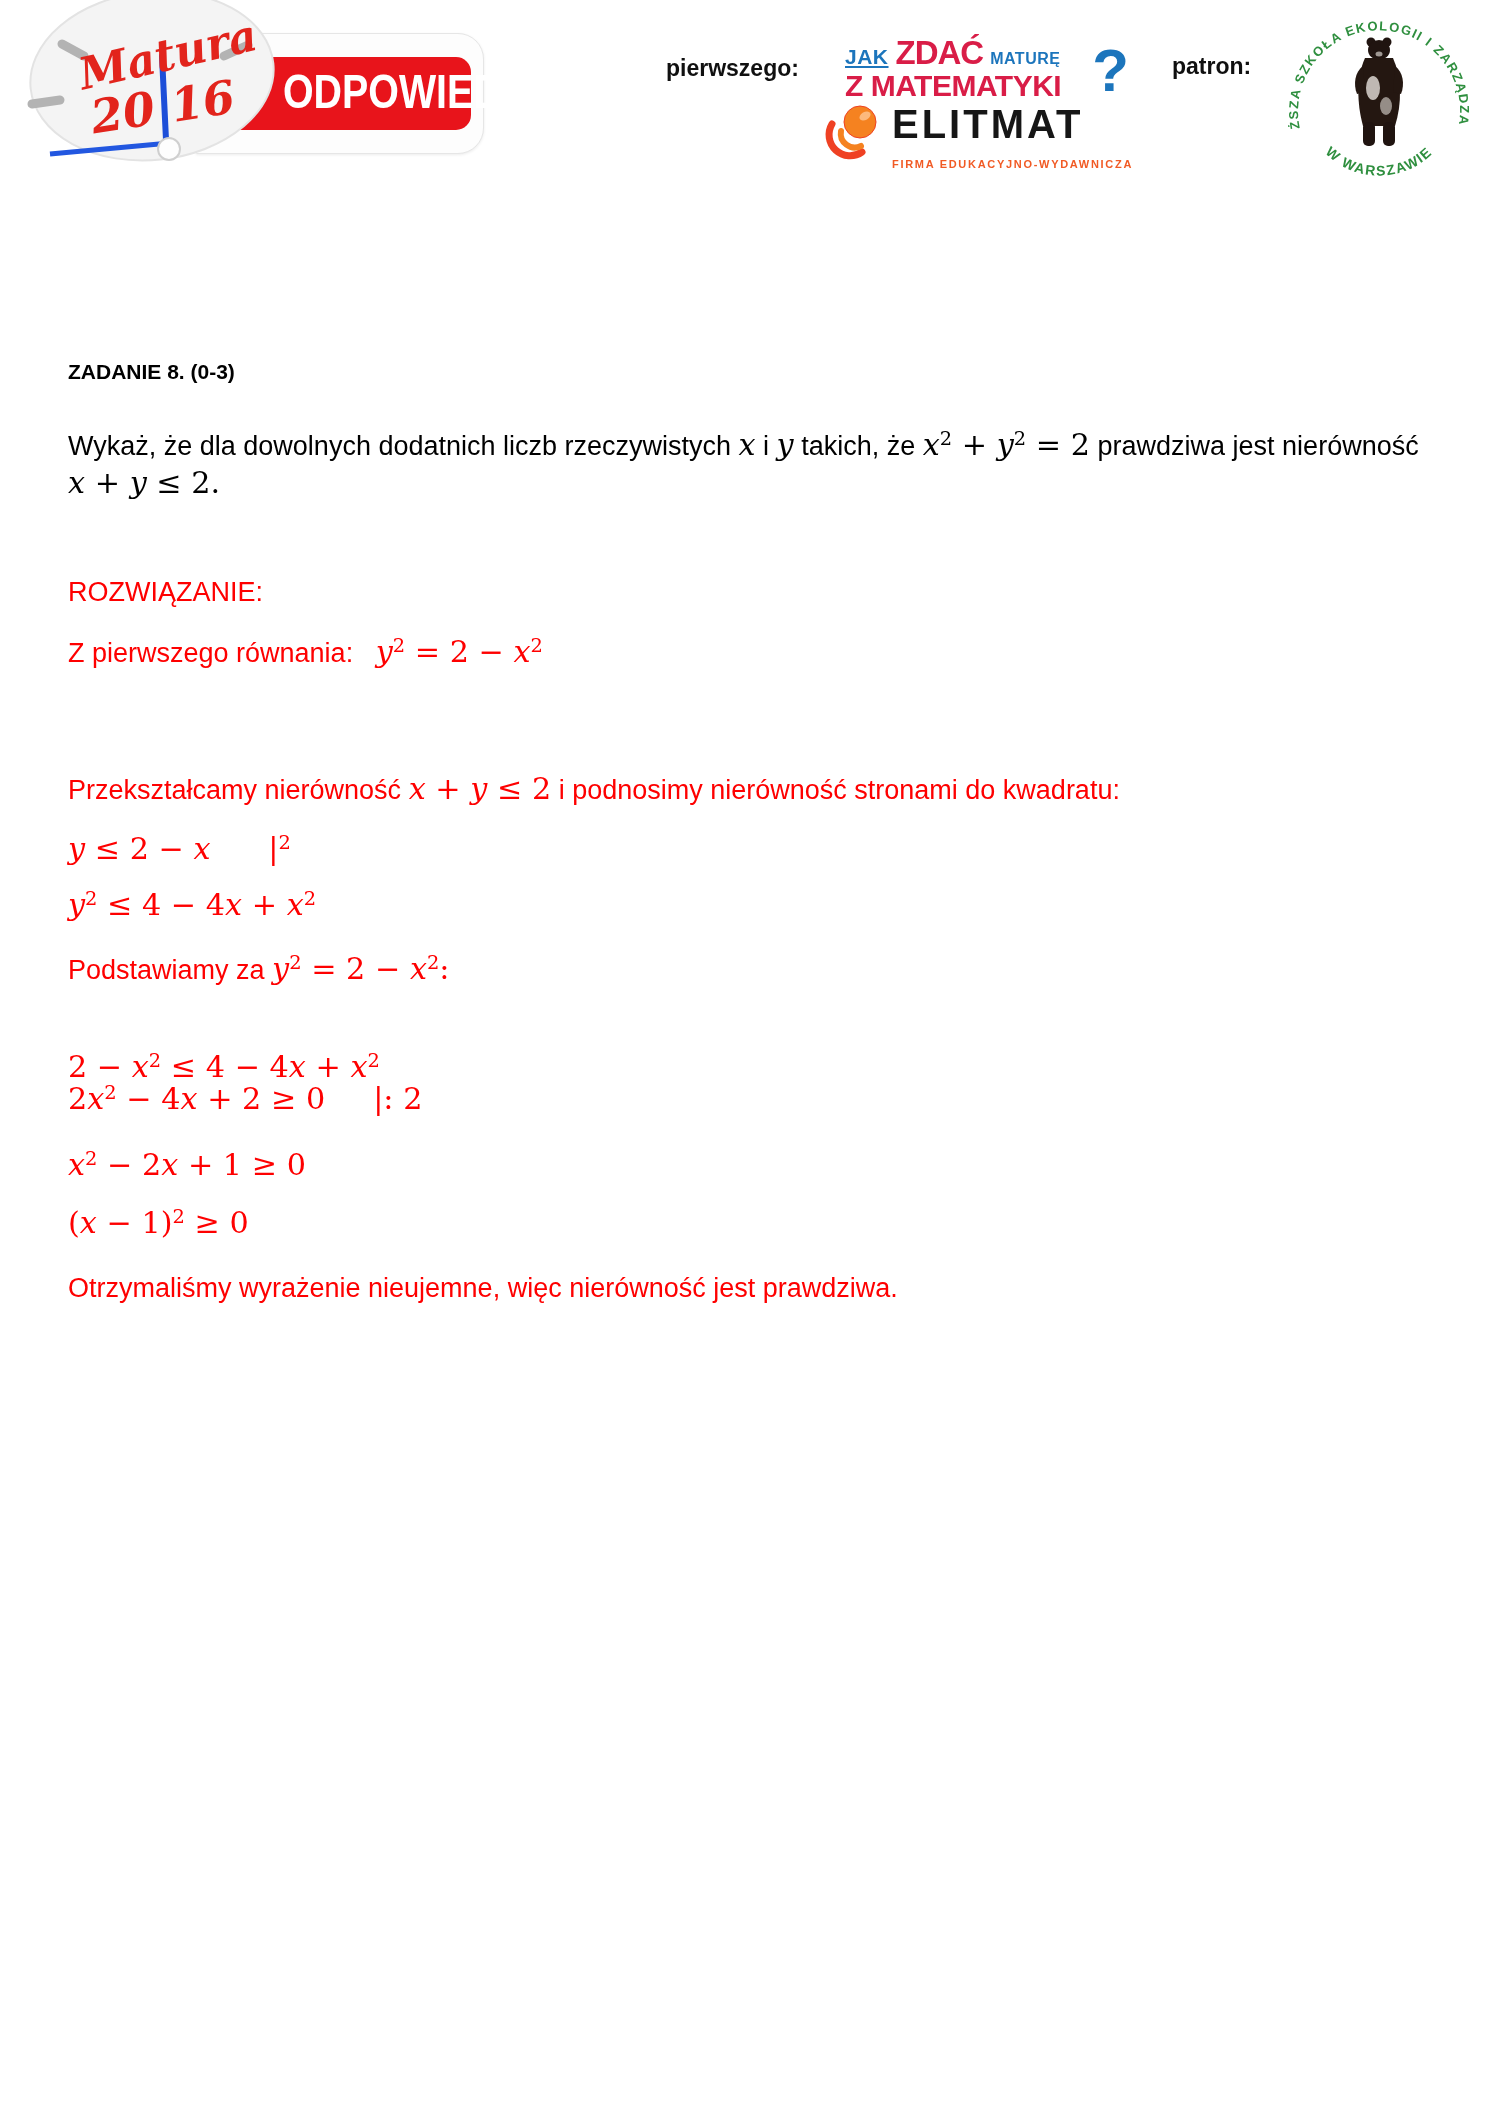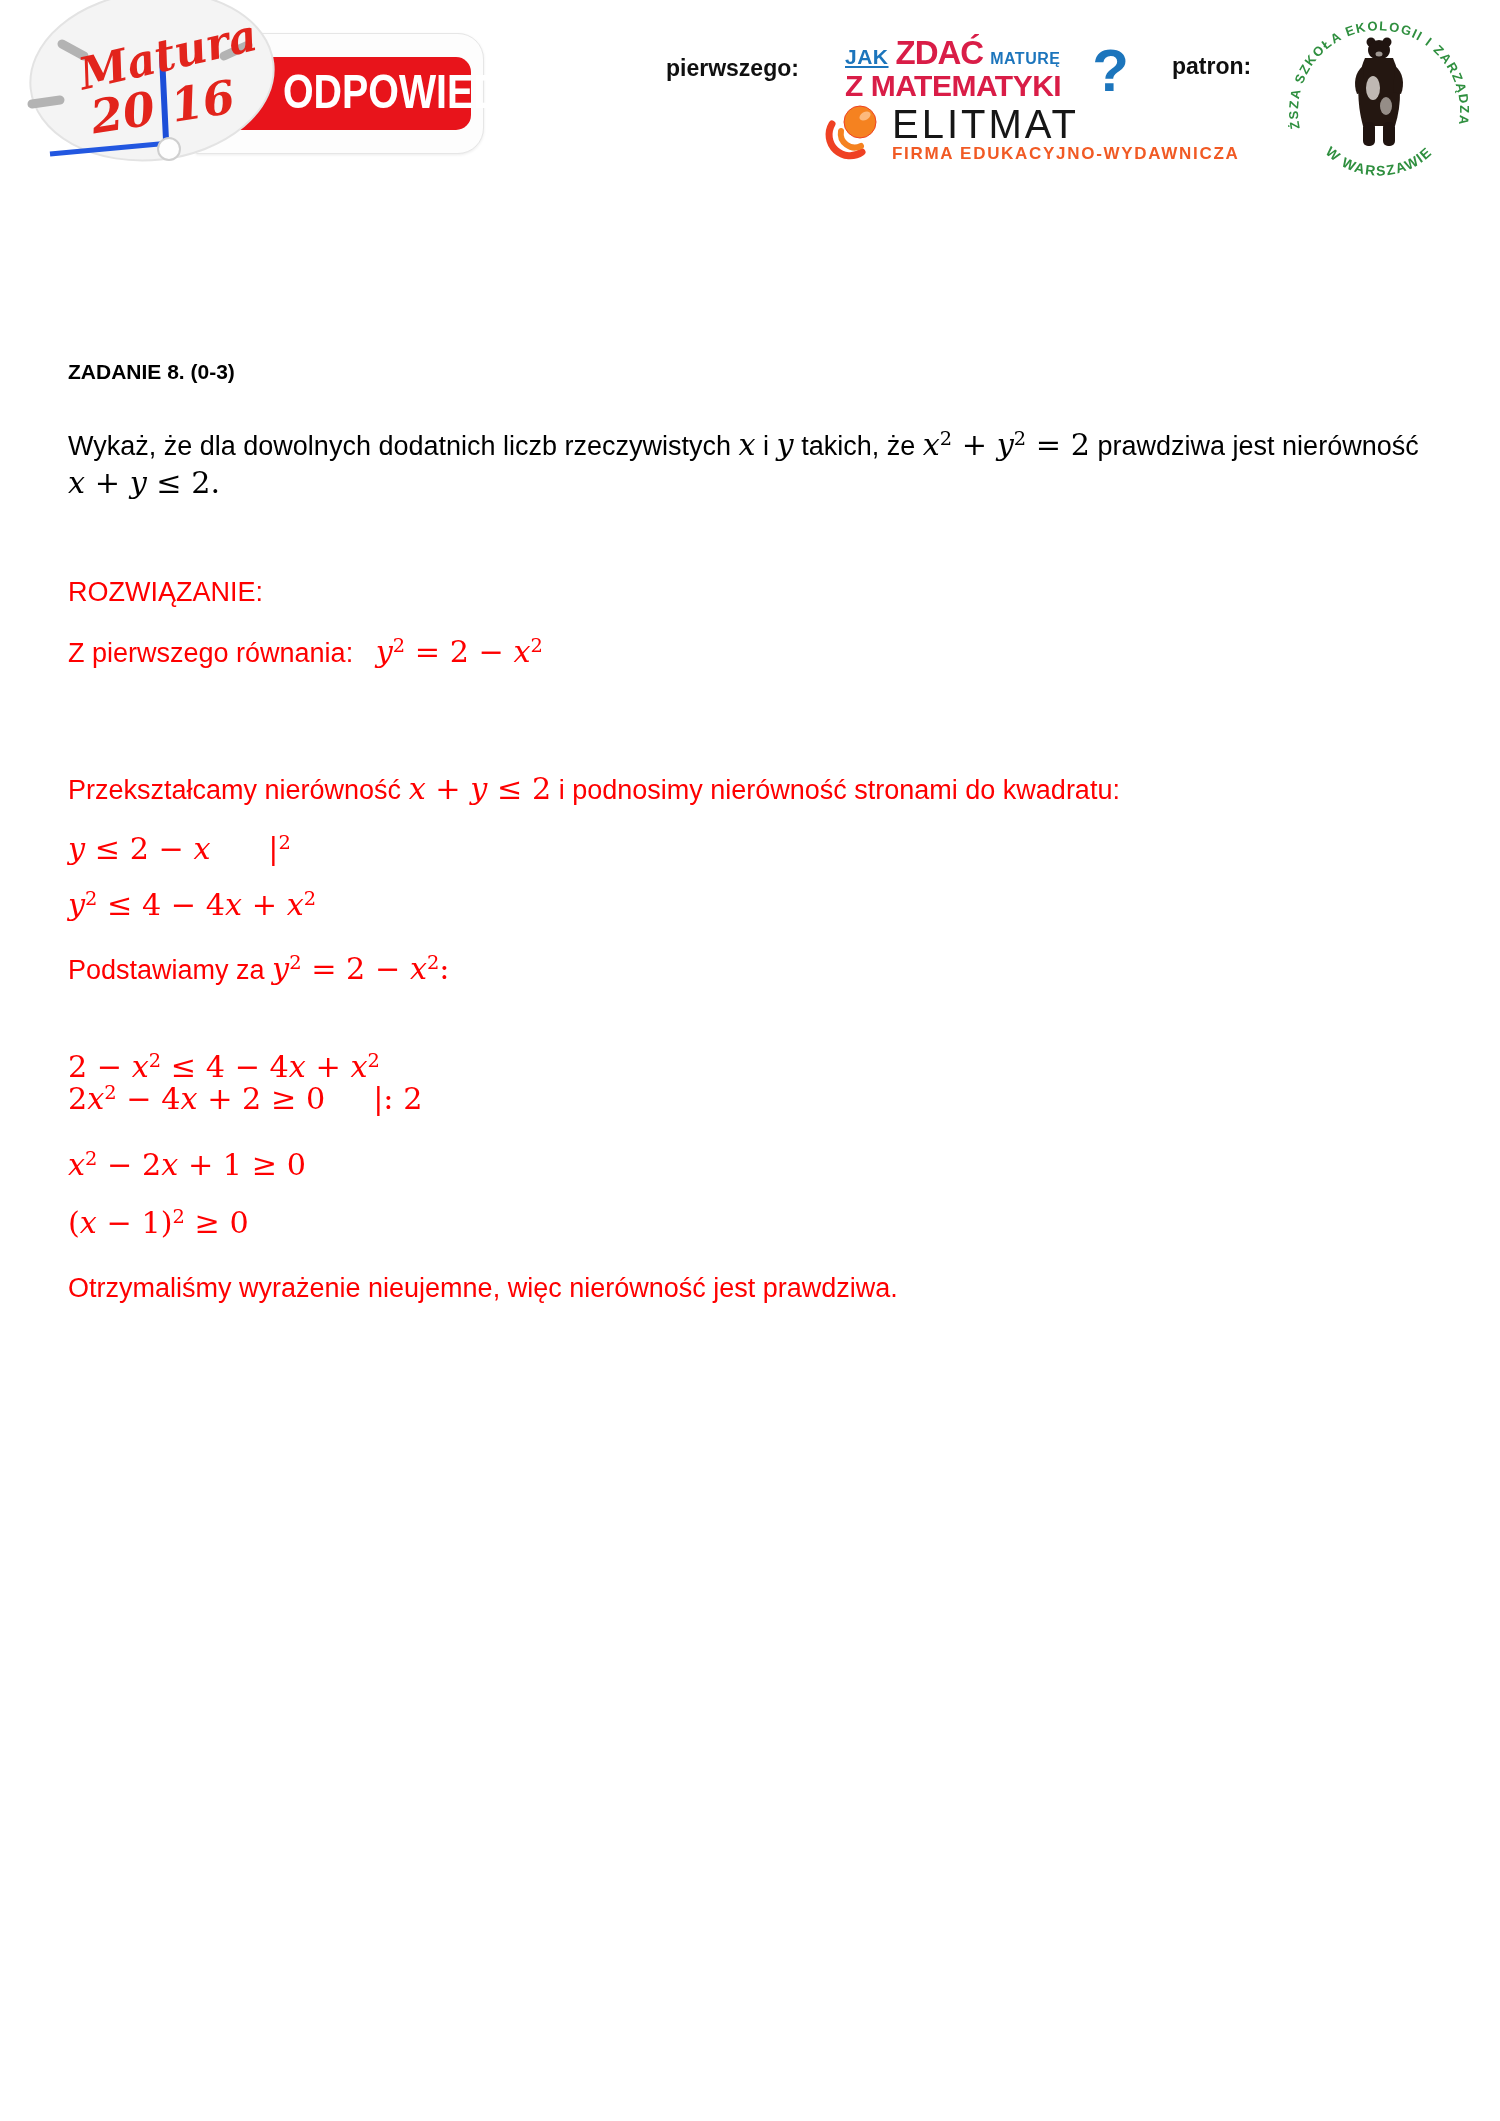--- a/index.html
+++ b/index.html
@@ -26,22 +26,22 @@
   .jzm{position:absolute;left:845px;top:34px;width:252px;font-weight:bold;white-space:nowrap;}
   .jzm-row1{display:flex;align-items:baseline;gap:7px;}
   .jzm-jak{color:#1c75bc;font-size:21px;letter-spacing:.5px;text-decoration:underline;}
   .jzm-zdac{color:#d91d47;font-size:33px;letter-spacing:-1px;}
   .jzm-mature{color:#1c75bc;font-size:16px;letter-spacing:.5px;}
   .jzm-row2{color:#d91d47;font-size:30px;letter-spacing:-.5px;margin-top:-3px;}
   .jzm-q{position:absolute;right:-32px;top:2px;color:#1c75bc;font-size:60px;font-weight:bold;}
 
   .elitmat{position:absolute;left:824px;top:104px;display:flex;align-items:flex-start;}
   .elitmat-text{margin-left:8px;}
-  .elitmat-name{font-size:40px;font-weight:normal;color:#161616;letter-spacing:3px;line-height:40px;}
-  .elitmat-tag{font-size:17px;font-weight:bold;color:#f15a24;letter-spacing:1.7px;margin-top:0;}
+  .elitmat-name{font-size:40px;font-weight:bold;color:#161616;letter-spacing:3px;line-height:40px;}
+  .elitmat-tag{font-size:11px;font-weight:bold;color:#f15a24;letter-spacing:1.7px;margin-top:14px;}
 
   #wseiz-logo{position:absolute;left:1283px;top:10px;}
 
   
   .doc-title{position:absolute;left:68px;top:360px;font-size:21px;font-weight:bold;color:#000;}
   .line{position:absolute;left:68px;white-space:pre;font-size:27px;line-height:1.4;}
   .black{color:#000;}
   .red{color:#fe0000;}
 
   .mk-t{font-family:"Liberation Sans",sans-serif;}

